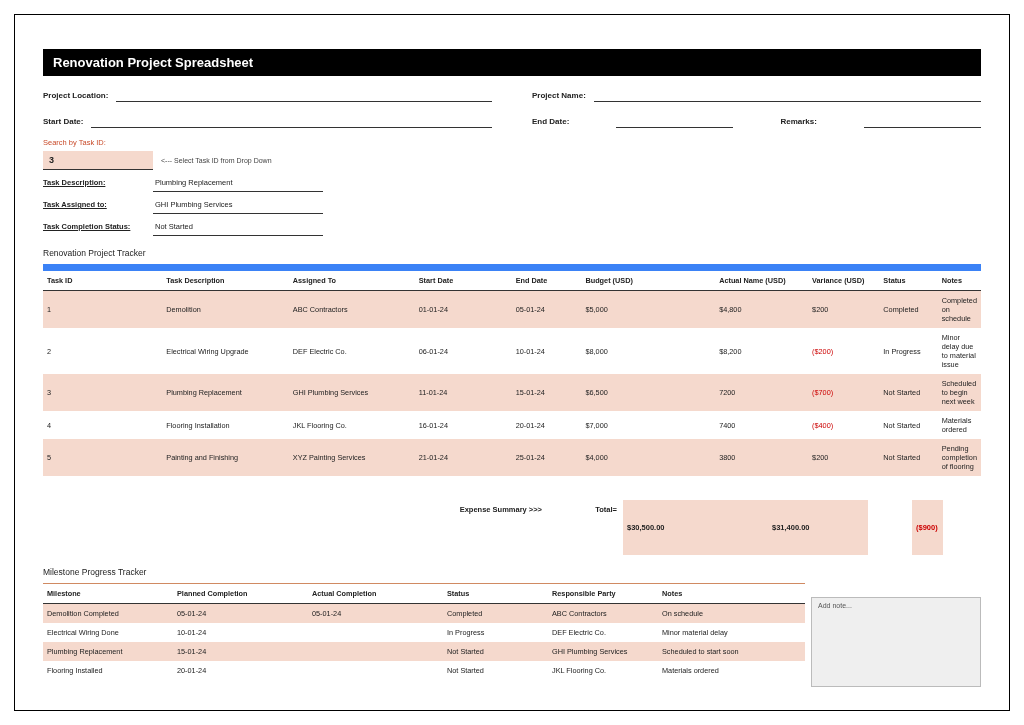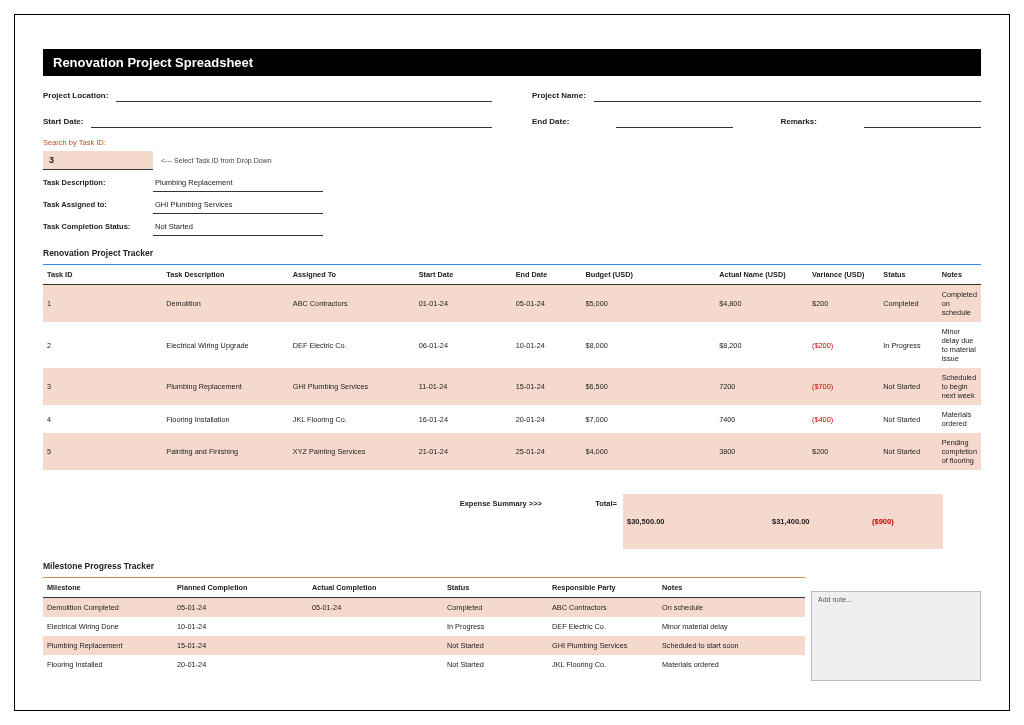--- a/index.html
+++ b/index.html
@@ -81,62 +81,63 @@
   }
   .detail-row {
     display: grid;
     grid-template-columns: 110px 170px;
     margin-top: 4px;
   }
   .detail-label {
     font-weight: bold;
     font-size: 7.5px;
     padding: 4px 0;
+    text-decoration: underline;
   }
   .detail-value {
     border-bottom: 1px solid #333;
     padding: 4px 2px;
     font-size: 7.5px;
   }
   .section-title {
-    font-weight: bold;
+    font-weight: normal;
     font-size: 8.5px;
     margin-top: 12px;
     margin-bottom: 6px;
   }
   .tracker-table {
     width: 100%;
     border-collapse: collapse;
     font-size: 7.3px;
   }
   .tracker-table th {
     text-align: left;
     font-weight: bold;
     padding: 5px 4px;
-    border-top: 1px solid #3b82f6;
+    border-top: 7px solid #3b82f6;
     border-bottom: 1px solid #333;
     background: #fff;
   }
   .tracker-table td {
     padding: 5px 4px;
   }
   .tracker-table tbody tr:nth-child(odd) td {
     background: #f5d9cd;
   }
   .neg { color: #c00; }
   .expense-summary {
     display: grid;
     grid-template-columns: 130px 135px 135px 105px 75px 145px 100px 75px 60px 1fr;
     margin-top: 24px;
     margin-bottom: 6px;
     font-size: 7.5px;
   }
   .expense-summary .label-strong { font-weight: bold; text-align: right; padding: 5px 6px; }
   .expense-summary .total-cell { background: #f5d9cd; padding: 23px 4px; font-weight: bold; }
-  .expense-summary .total-cell.neg { color:#c00; }
+  .expense-summary .total-cell.neg { color:#c00;margin-left:44px; }
   .milestone-wrap {
     display: grid;
     grid-template-columns: 1fr 170px;
     gap: 6px;
     align-items: start;
   }
   .milestone-table {
     width: 100%;
     border-collapse: collapse;
     font-size: 7.3px;

